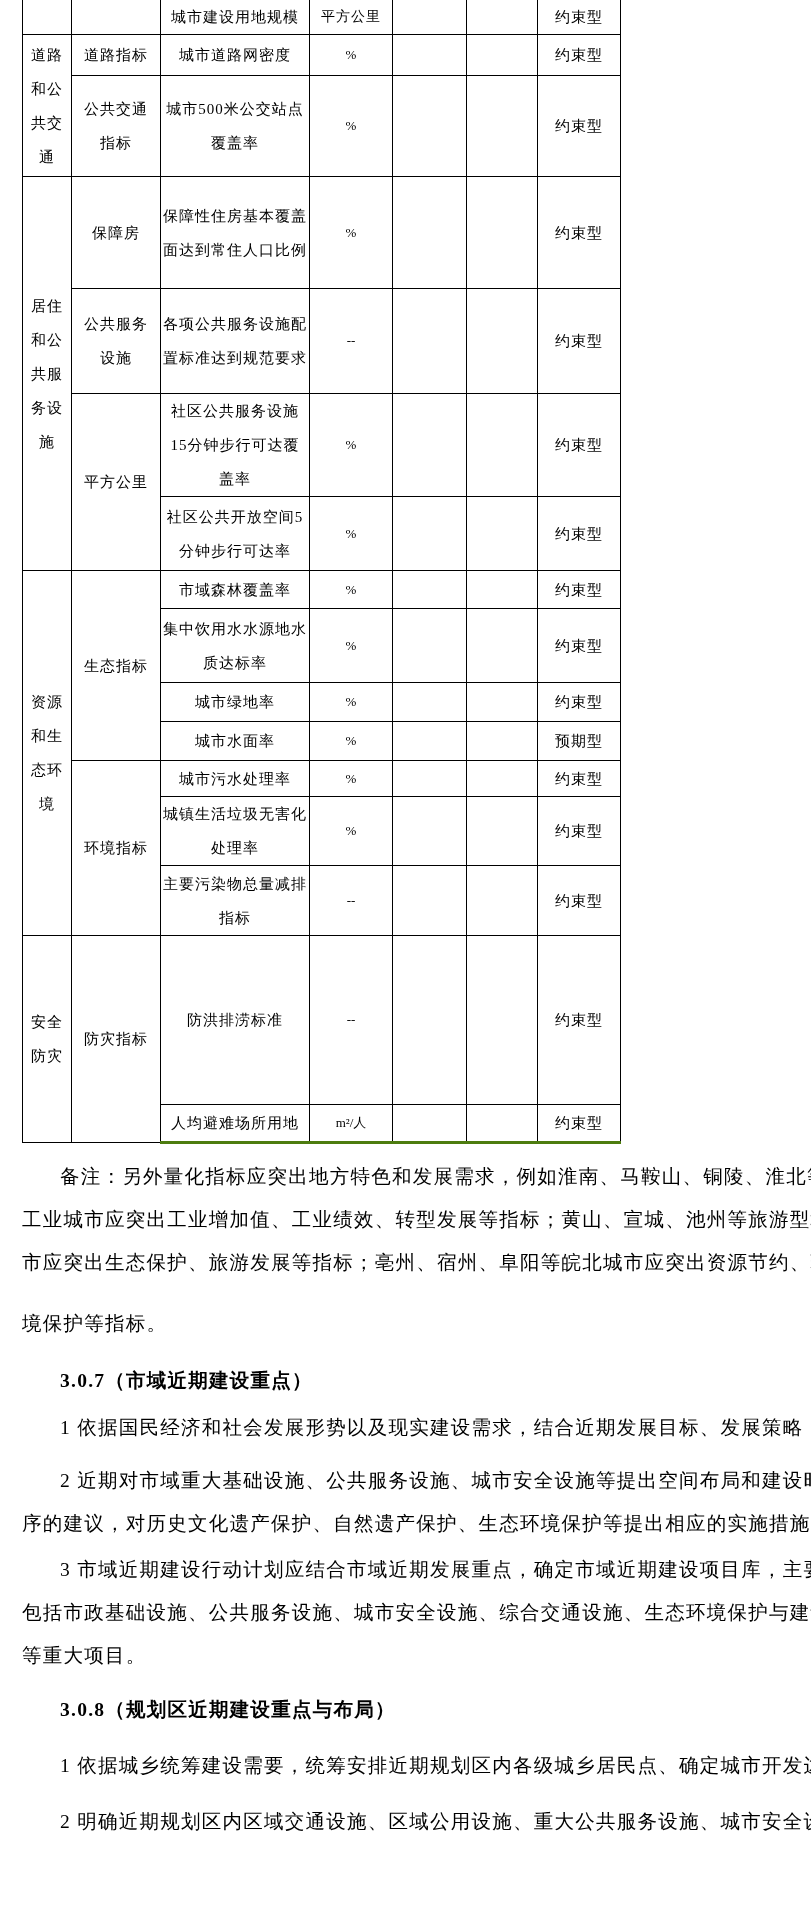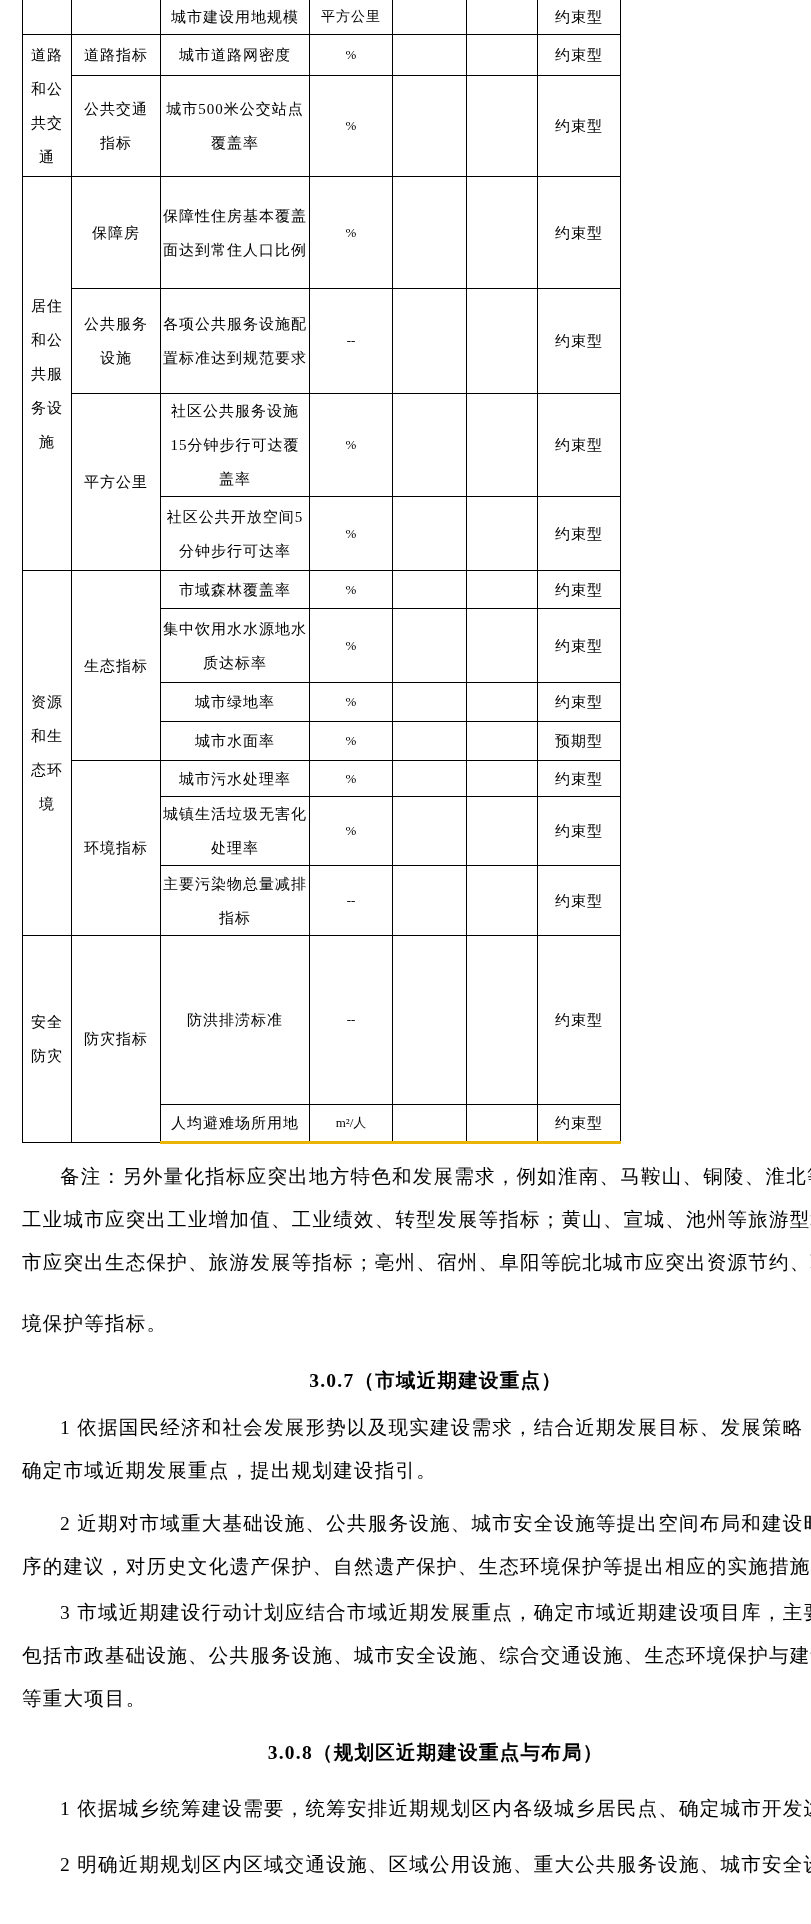--- a/index.html
+++ b/index.html
@@ -22,21 +22,21 @@
     border:1px solid #000;
     padding:0 2px;
     text-align:center;
     vertical-align:middle;
     font-size:15px;
     letter-spacing:1px;
     line-height:34px;
     overflow:hidden;
   }
   .indicator-table tr.r1 td{border-top:none;}
-  .indicator-table tr.r16 td{border-bottom:3px solid #eab308;}
+  .indicator-table tr.r16 td{border-bottom:3px solid #4d7c0f;}
   .indicator-table td.cat, .indicator-table td.grp{white-space:pre-line;}
   .indicator-table td.unit{font-size:13px;letter-spacing:0;}
   .indicator-table td.unit.cn{font-size:14px;letter-spacing:1px;}
   
   tr.r1{height:30px;} tr.r2{height:41px;} tr.r3{height:101px;} tr.r4{height:112px;}
   tr.r5{height:105px;} tr.r6{height:103px;} tr.r7{height:74px;} tr.r8{height:38px;}
   tr.r9{height:74px;} tr.r10{height:39px;} tr.r11{height:39px;} tr.r12{height:36px;}
   tr.r13{height:61px;} tr.r14{height:70px;} tr.r15{height:169px;} tr.r16{height:38px;}
   
   .text-block{
@@ -45,21 +45,21 @@
   }
   .tline{
     height:43px;
     line-height:43px;
     font-size:19.5px;
     letter-spacing:1.25px;
     white-space:nowrap;
     overflow:visible;
   }
   .indent{text-indent:38px;}
-  .bold{font-weight:bold;text-align:center;}
+  .bold{font-weight:bold;}
   .mt3{margin-top:3px;}  .mt4{margin-top:4px;}  .mt10{margin-top:10px;}
   .mt11{margin-top:11px;}.mt13{margin-top:13px;}.mt14{margin-top:14px;}
   .mt18{margin-top:18px;}
 </style>
 </head>
 <body>
 
 <div class="page">
 
   <table class="indicator-table">
@@ -215,21 +215,20 @@
     </tbody>
   </table>
 
   <div class="text-block">
     <div class="tline indent mt11">备注：另外量化指标应突出地方特色和发展需求，例如淮南、马鞍山、铜陵、淮北等</div>
     <div class="tline">工业城市应突出工业增加值、工业绩效、转型发展等指标；黄山、宣城、池州等旅游型城</div>
     <div class="tline">市应突出生态保护、旅游发展等指标；亳州、宿州、阜阳等皖北城市应突出资源节约、环</div>
     <div class="tline mt18">境保护等指标。</div>
     <div class="tline indent bold mt14">3.0.7（市域近期建设重点）</div>
     <div class="tline indent mt4">1 依据国民经济和社会发展形势以及现实建设需求，结合近期发展目标、发展策略，</div>
-    <div class="tline">确定市域近期发展重点，提出规划建设指引。</div>
     <div class="tline indent mt10">2 近期对市域重大基础设施、公共服务设施、城市安全设施等提出空间布局和建设时</div>
     <div class="tline">序的建议，对历史文化遗产保护、自然遗产保护、生态环境保护等提出相应的实施措施。</div>
     <div class="tline indent mt3">3 市域近期建设行动计划应结合市域近期发展重点，确定市域近期建设项目库，主要</div>
     <div class="tline">包括市政基础设施、公共服务设施、城市安全设施、综合交通设施、生态环境保护与建设</div>
     <div class="tline">等重大项目。</div>
     <div class="tline indent bold mt11">3.0.8（规划区近期建设重点与布局）</div>
     <div class="tline indent mt13">1 依据城乡统筹建设需要，统筹安排近期规划区内各级城乡居民点、确定城市开发边</div>
     <div class="tline indent mt13">2 明确近期规划区内区域交通设施、区域公用设施、重大公共服务设施、城市安全设</div>
   </div>
 

